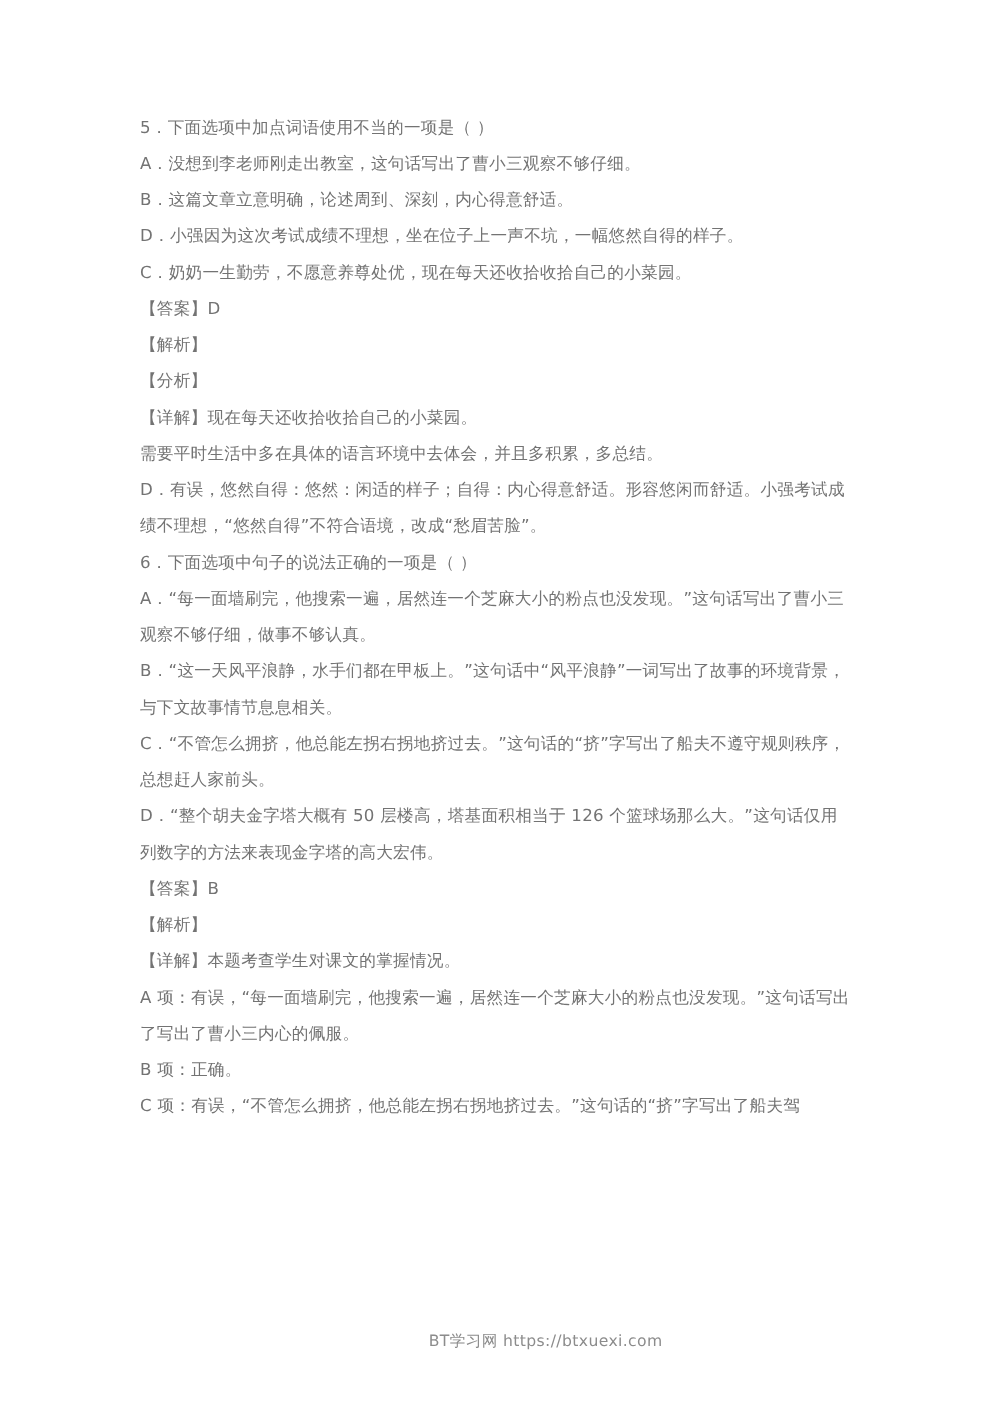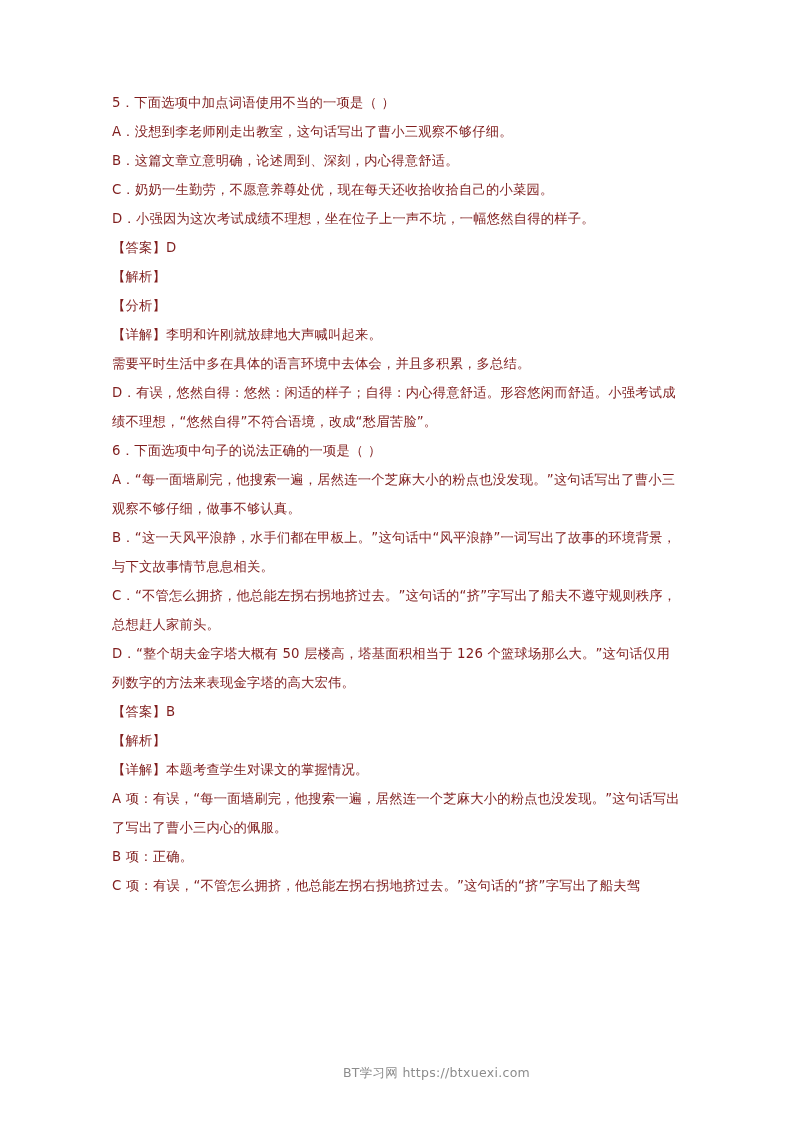--- a/index.html
+++ b/index.html
@@ -22,21 +22,21 @@
     height: 1122px;
     box-sizing: border-box;
     padding: 88px 112px 0 112px;
   }
   .doc-body {
     width: 570px;
   }
   .line {
     font-size: 13.3px;
     line-height: 29px;
-    color: #7f1d1d;
+    color: #737373;
     white-space: normal;
     letter-spacing: 0.2px;
   }
   .footer {
     position: absolute;
     left: 0;
     top: 1065px;
     width: 793px;
     text-align: center;
     font-size: 12.5px;
@@ -47,26 +47,26 @@
 </style>
 </head>
 <body>
 
 <div class="page">
   <div class="doc-body">
 
     <div class="line">5．下面选项中加点词语使用不当的一项是（      ）</div>
     <div class="line">A．没想到李老师刚走出教室，这句话写出了曹小三观察不够仔细。</div>
     <div class="line">B．这篇文章立意明确，论述周到、深刻，内心得意舒适。</div>
+    <div class="line">D．小强因为这次考试成绩不理想，坐在位子上一声不坑，一幅悠然自得的样子。</div>
     <div class="line">C．奶奶一生勤劳，不愿意养尊处优，现在每天还收拾收拾自己的小菜园。</div>
-    <div class="line">D．小强因为这次考试成绩不理想，坐在位子上一声不坑，一幅悠然自得的样子。</div>
     <div class="line">【答案】D</div>
     <div class="line">【解析】</div>
     <div class="line">【分析】</div>
-    <div class="line">【详解】李明和许刚就放肆地大声喊叫起来。</div>
+    <div class="line">【详解】现在每天还收拾收拾自己的小菜园。</div>
     <div class="line">需要平时生活中多在具体的语言环境中去体会，并且多积累，多总结。</div>
     <div class="line">D．有误，悠然自得：悠然：闲适的样子；自得：内心得意舒适。形容悠闲而舒适。小强考试成绩不理想，“悠然自得”不符合语境，改成“愁眉苦脸”。</div>
 
     <div class="line">6．下面选项中句子的说法正确的一项是（      ）</div>
     <div class="line">A．“每一面墙刷完，他搜索一遍，居然连一个芝麻大小的粉点也没发现。”这句话写出了曹小三观察不够仔细，做事不够认真。</div>
     <div class="line">B．“这一天风平浪静，水手们都在甲板上。”这句话中“风平浪静”一词写出了故事的环境背景，与下文故事情节息息相关。</div>
     <div class="line">C．“不管怎么拥挤，他总能左拐右拐地挤过去。”这句话的“挤”字写出了船夫不遵守规则秩序，总想赶人家前头。</div>
     <div class="line">D．“整个胡夫金字塔大概有 50 层楼高，塔基面积相当于 126 个篮球场那么大。”这句话仅用列数字的方法来表现金字塔的高大宏伟。</div>
     <div class="line">【答案】B</div>
     <div class="line">【解析】</div>

